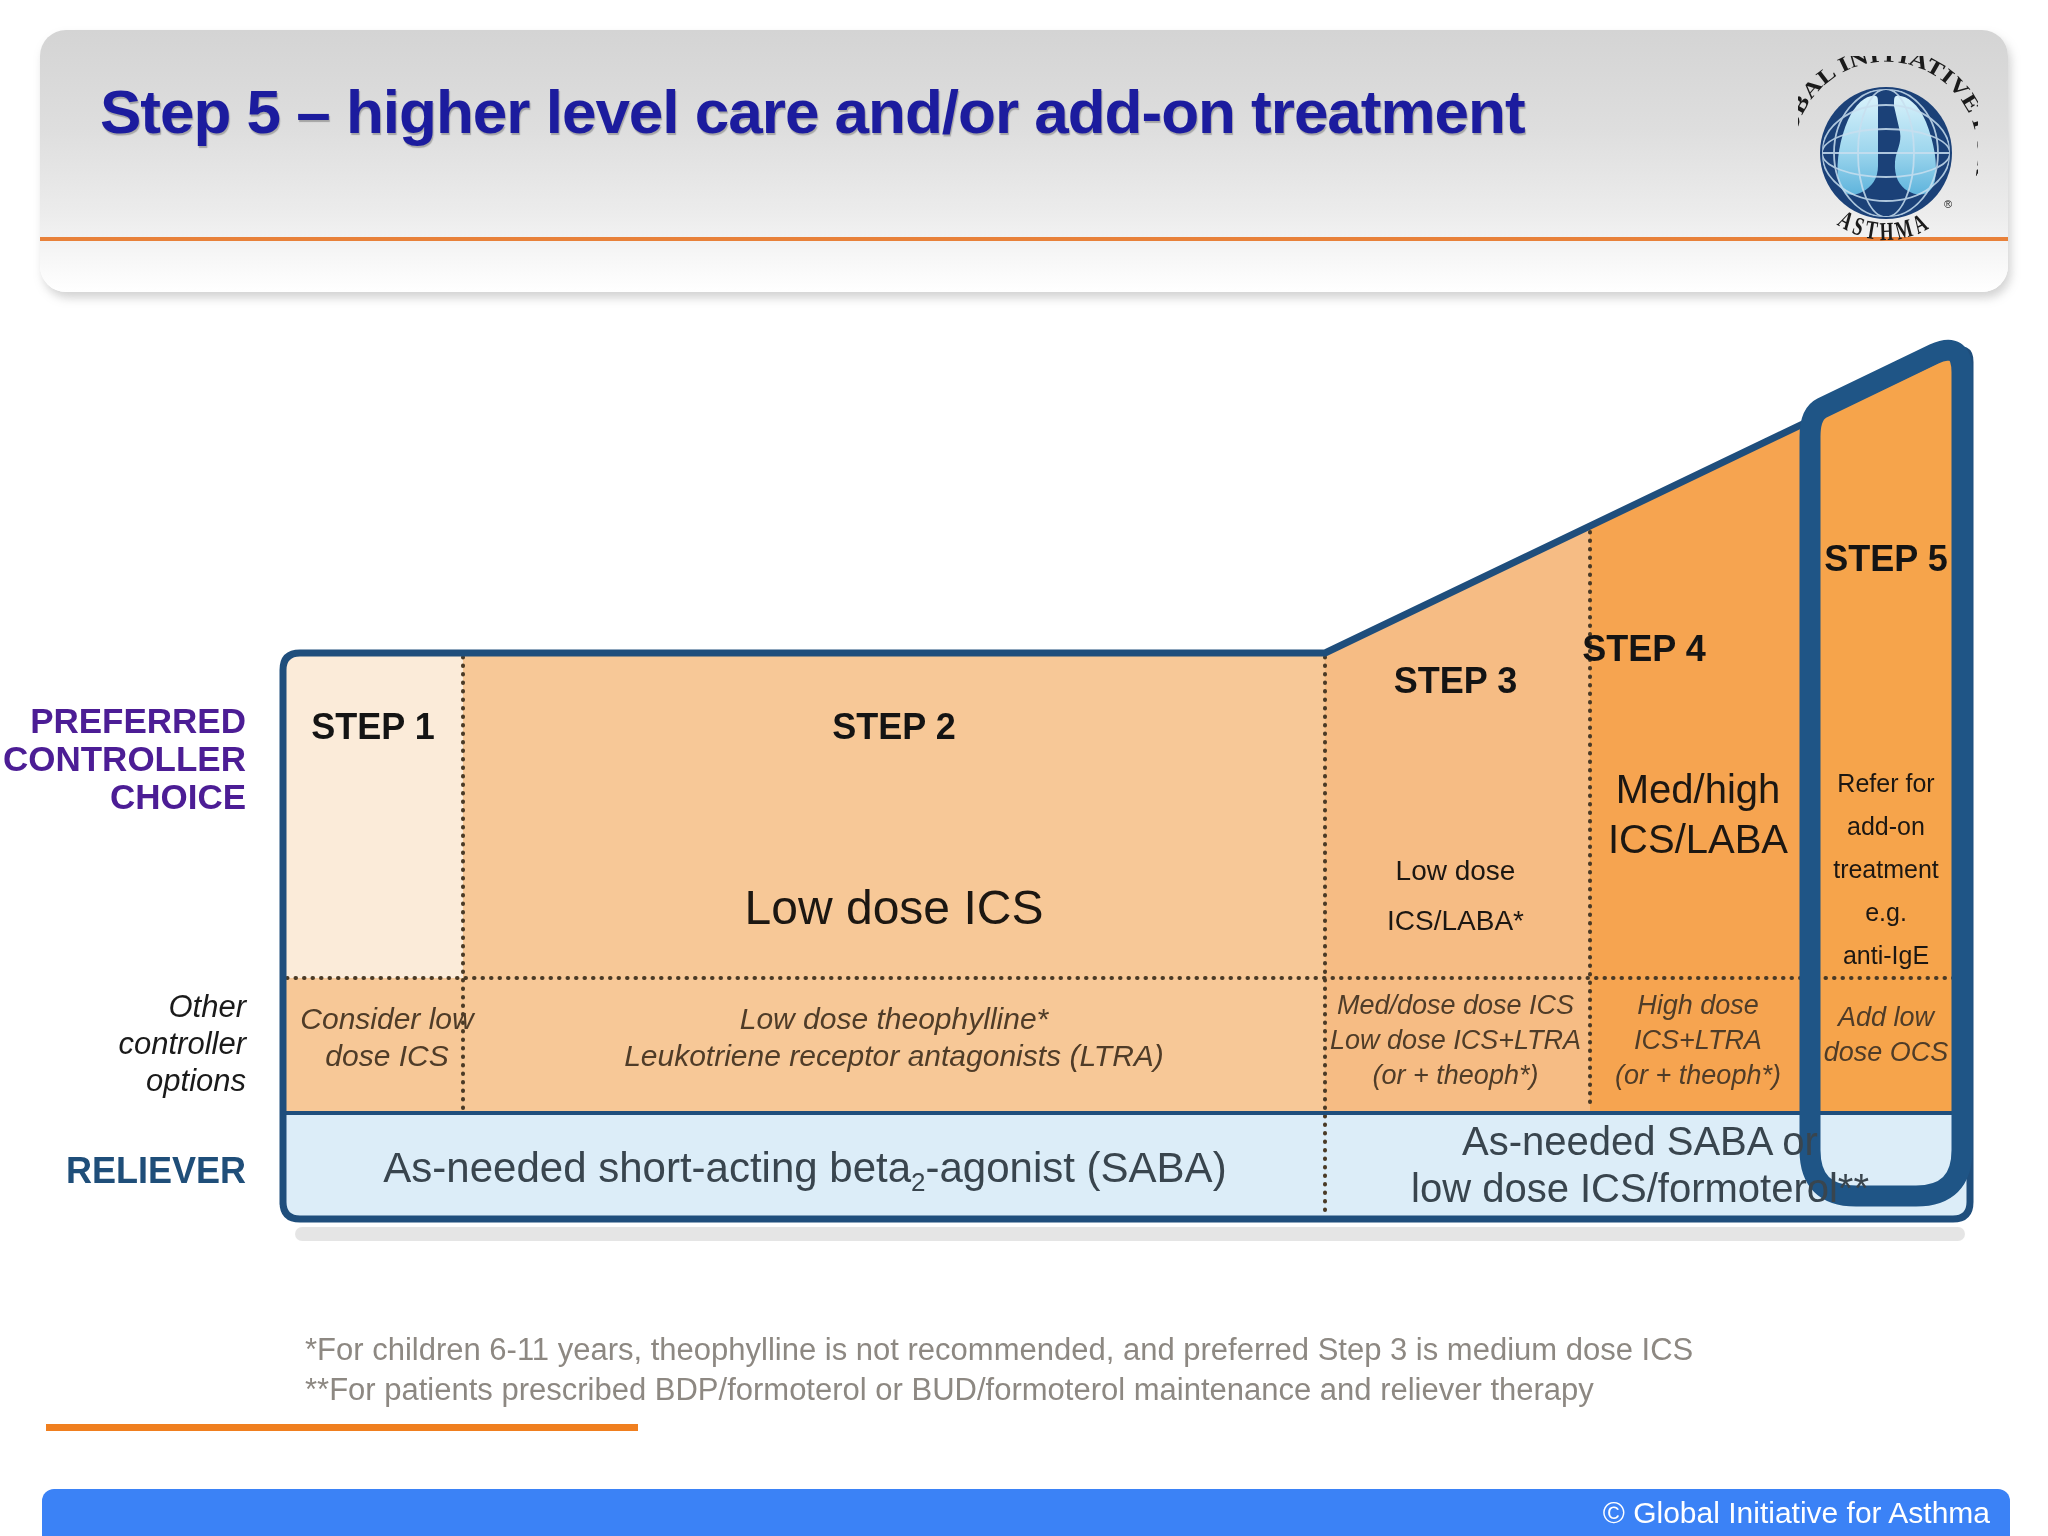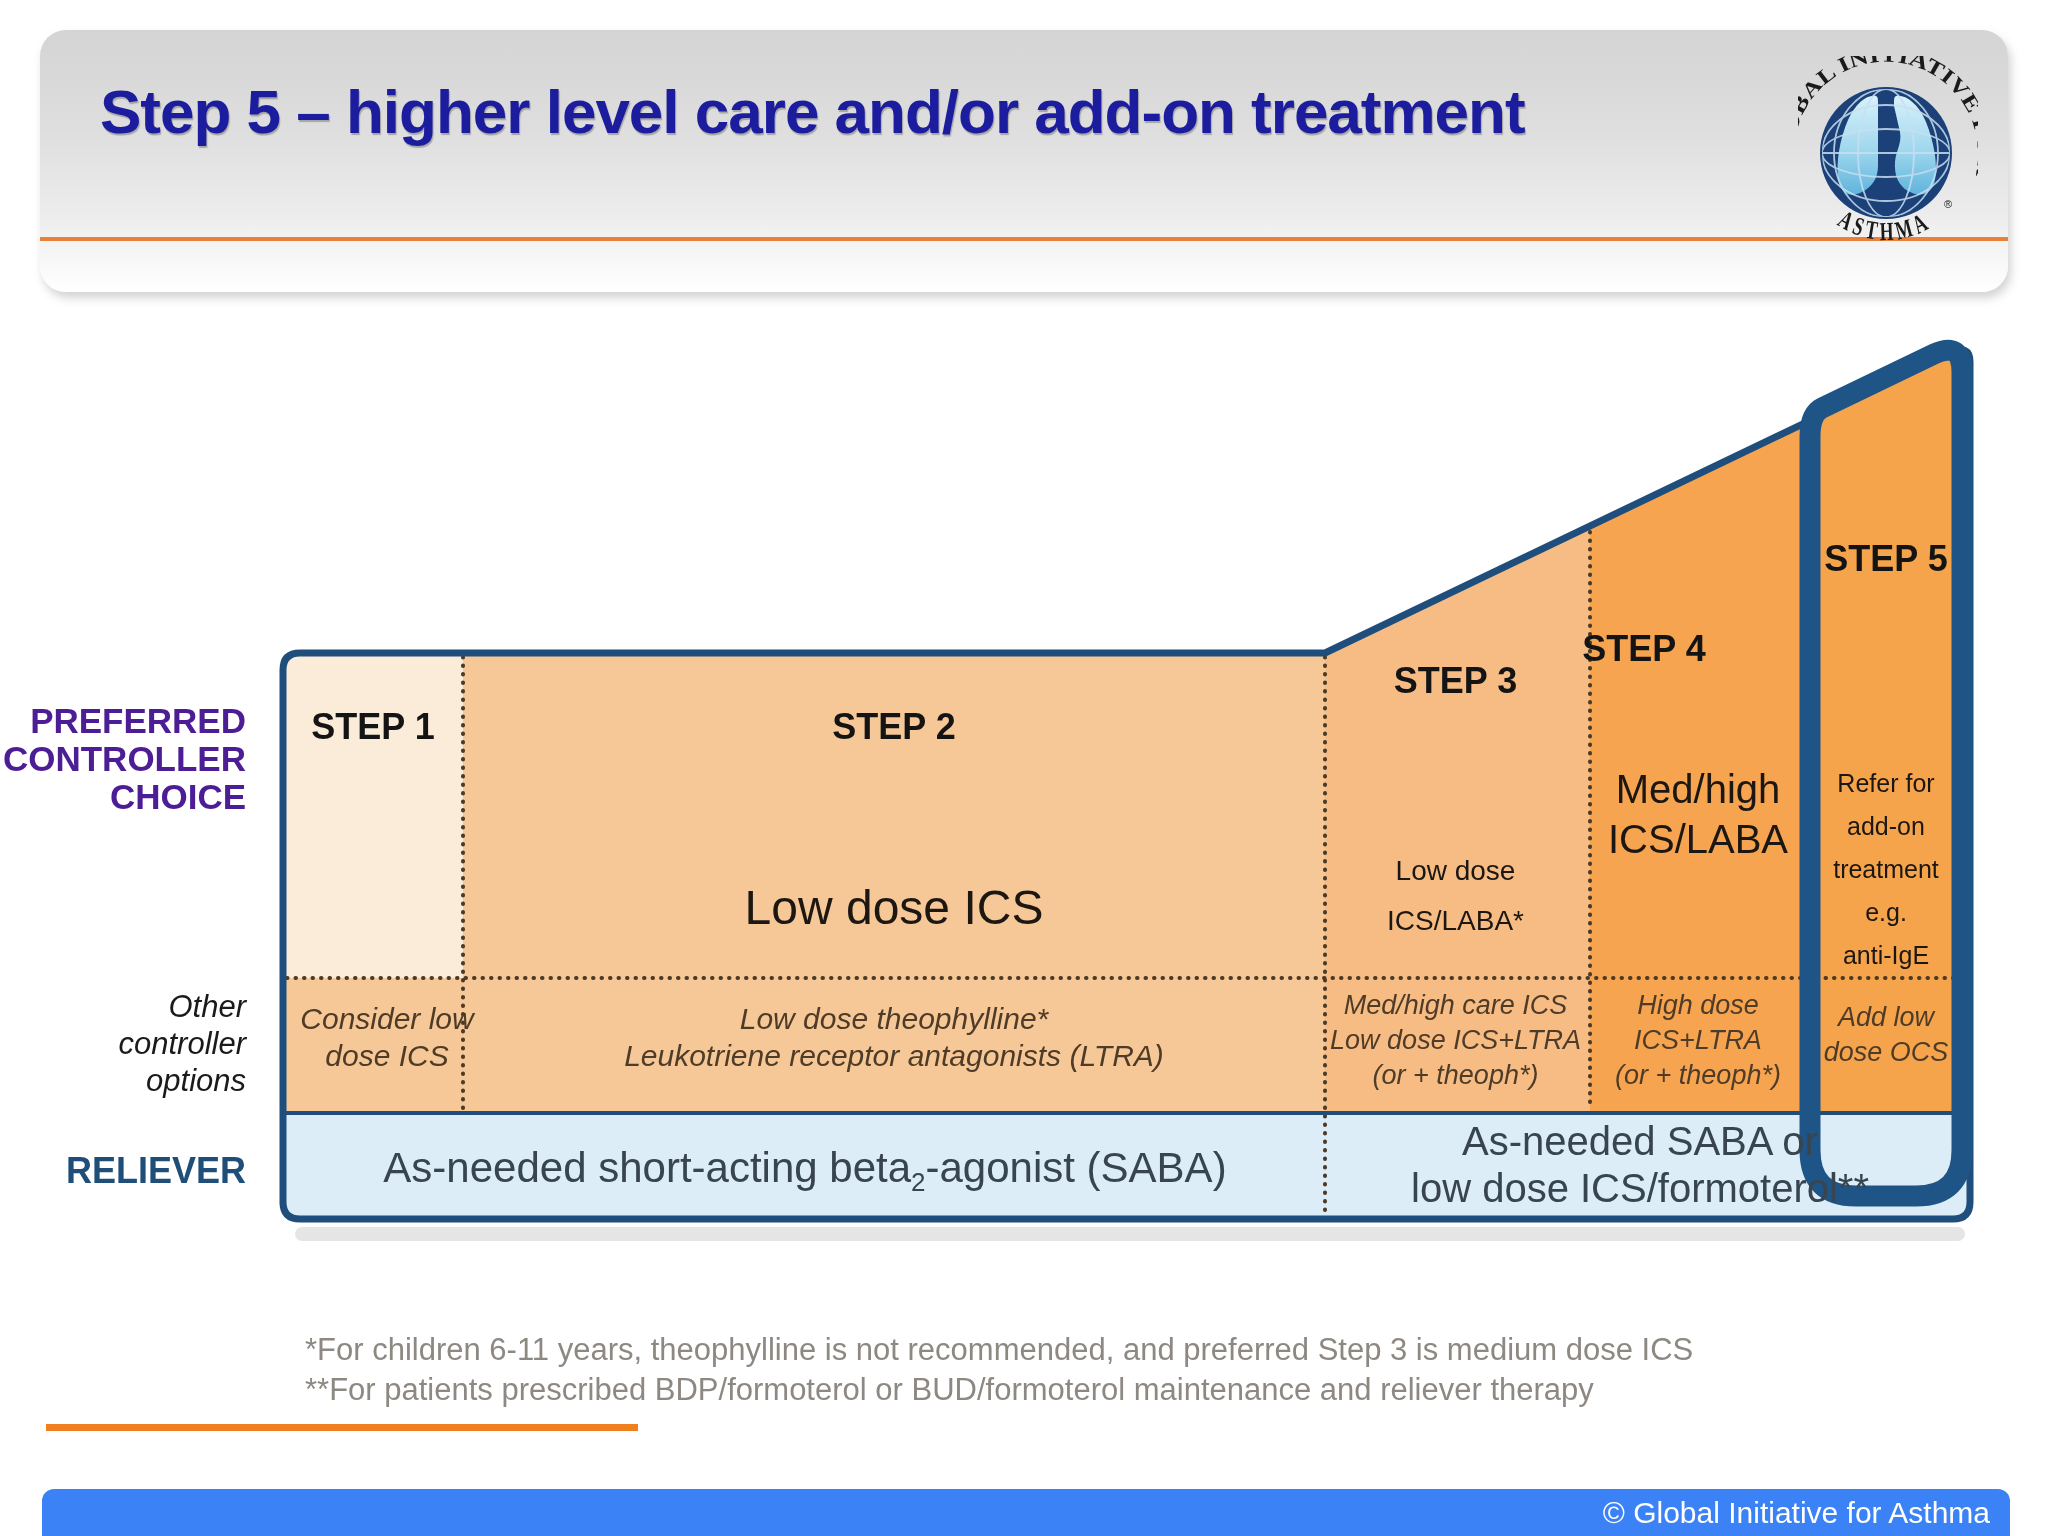--- a/index.html
+++ b/index.html
@@ -174,21 +174,21 @@
 
   <div class="abs other-text o1">
     <div>Consider low</div>
     <div>dose ICS</div>
   </div>
   <div class="abs other-text o2">
     <div>Low dose theophylline*</div>
     <div>Leukotriene receptor antagonists (LTRA)</div>
   </div>
   <div class="abs other-text o3">
-    <div>Med/high care ICS</div>
+    <div>Med/dose dose ICS</div>
     <div>Low dose ICS+LTRA</div>
     <div>(or + theoph*)</div>
   </div>
   <div class="abs other-text o4">
     <div>High dose</div>
     <div>ICS+LTRA</div>
     <div>(or + theoph*)</div>
   </div>
   <div class="abs other-text o5">
     <div>Add low</div>

